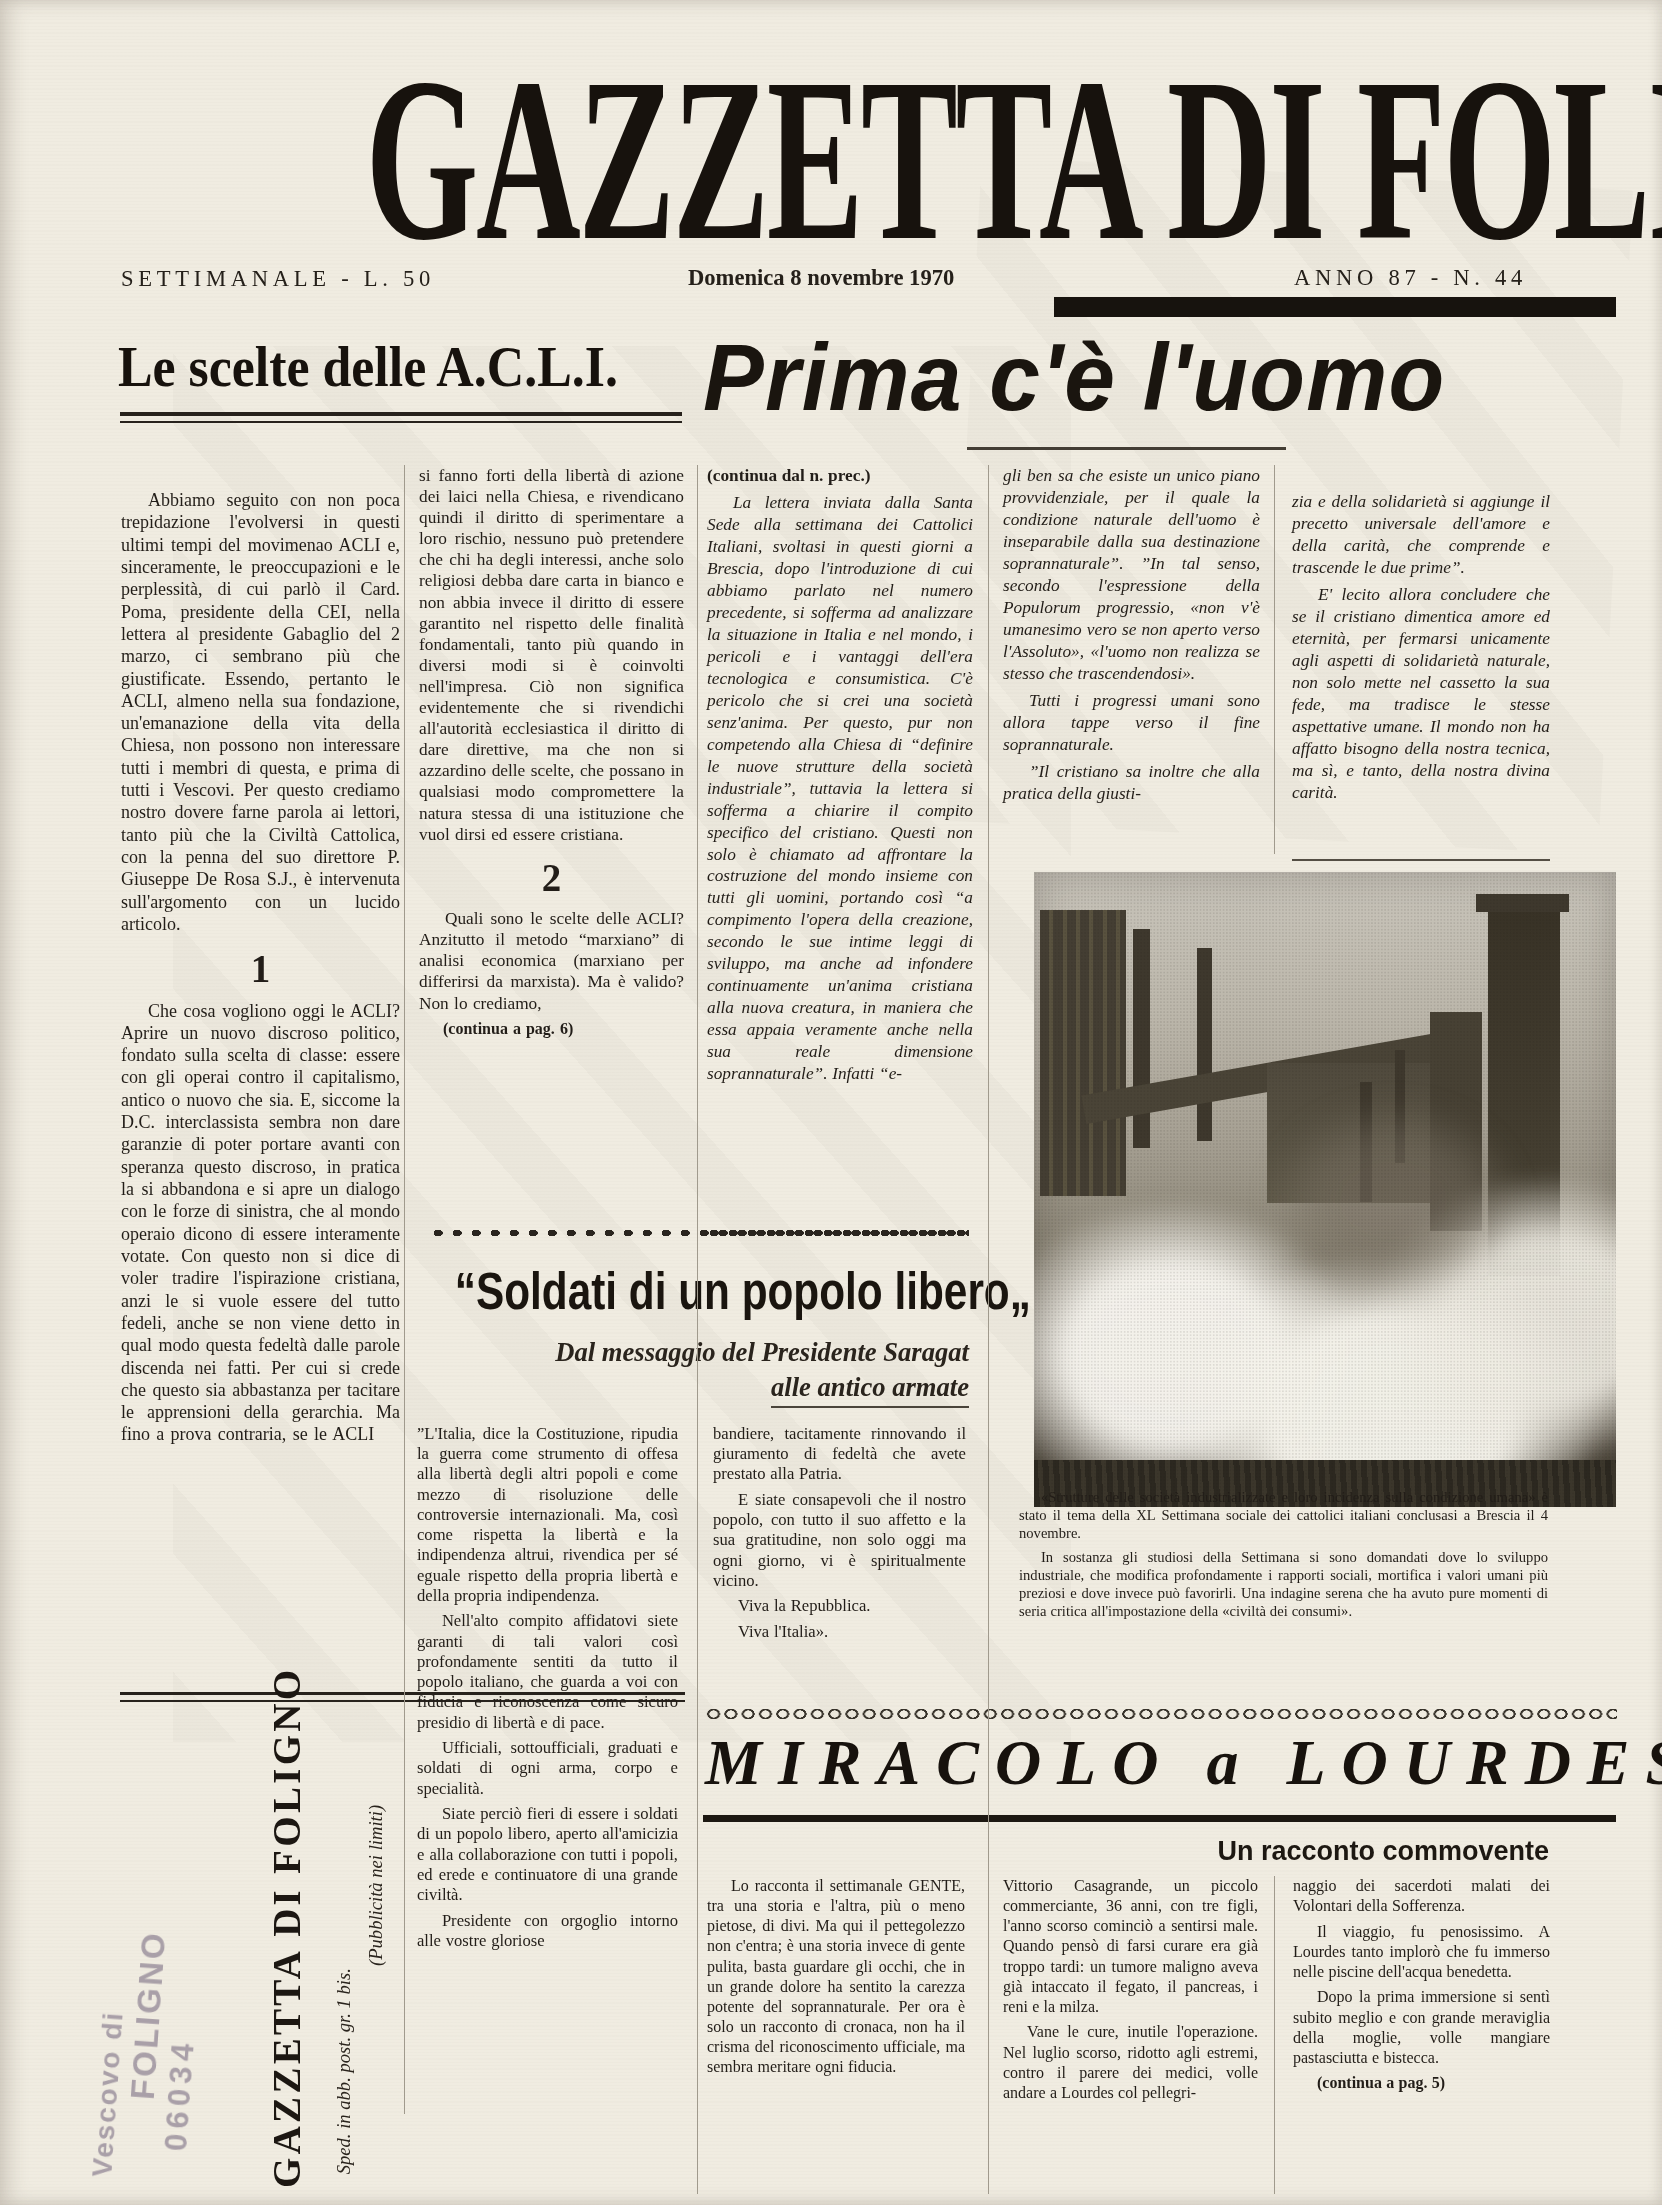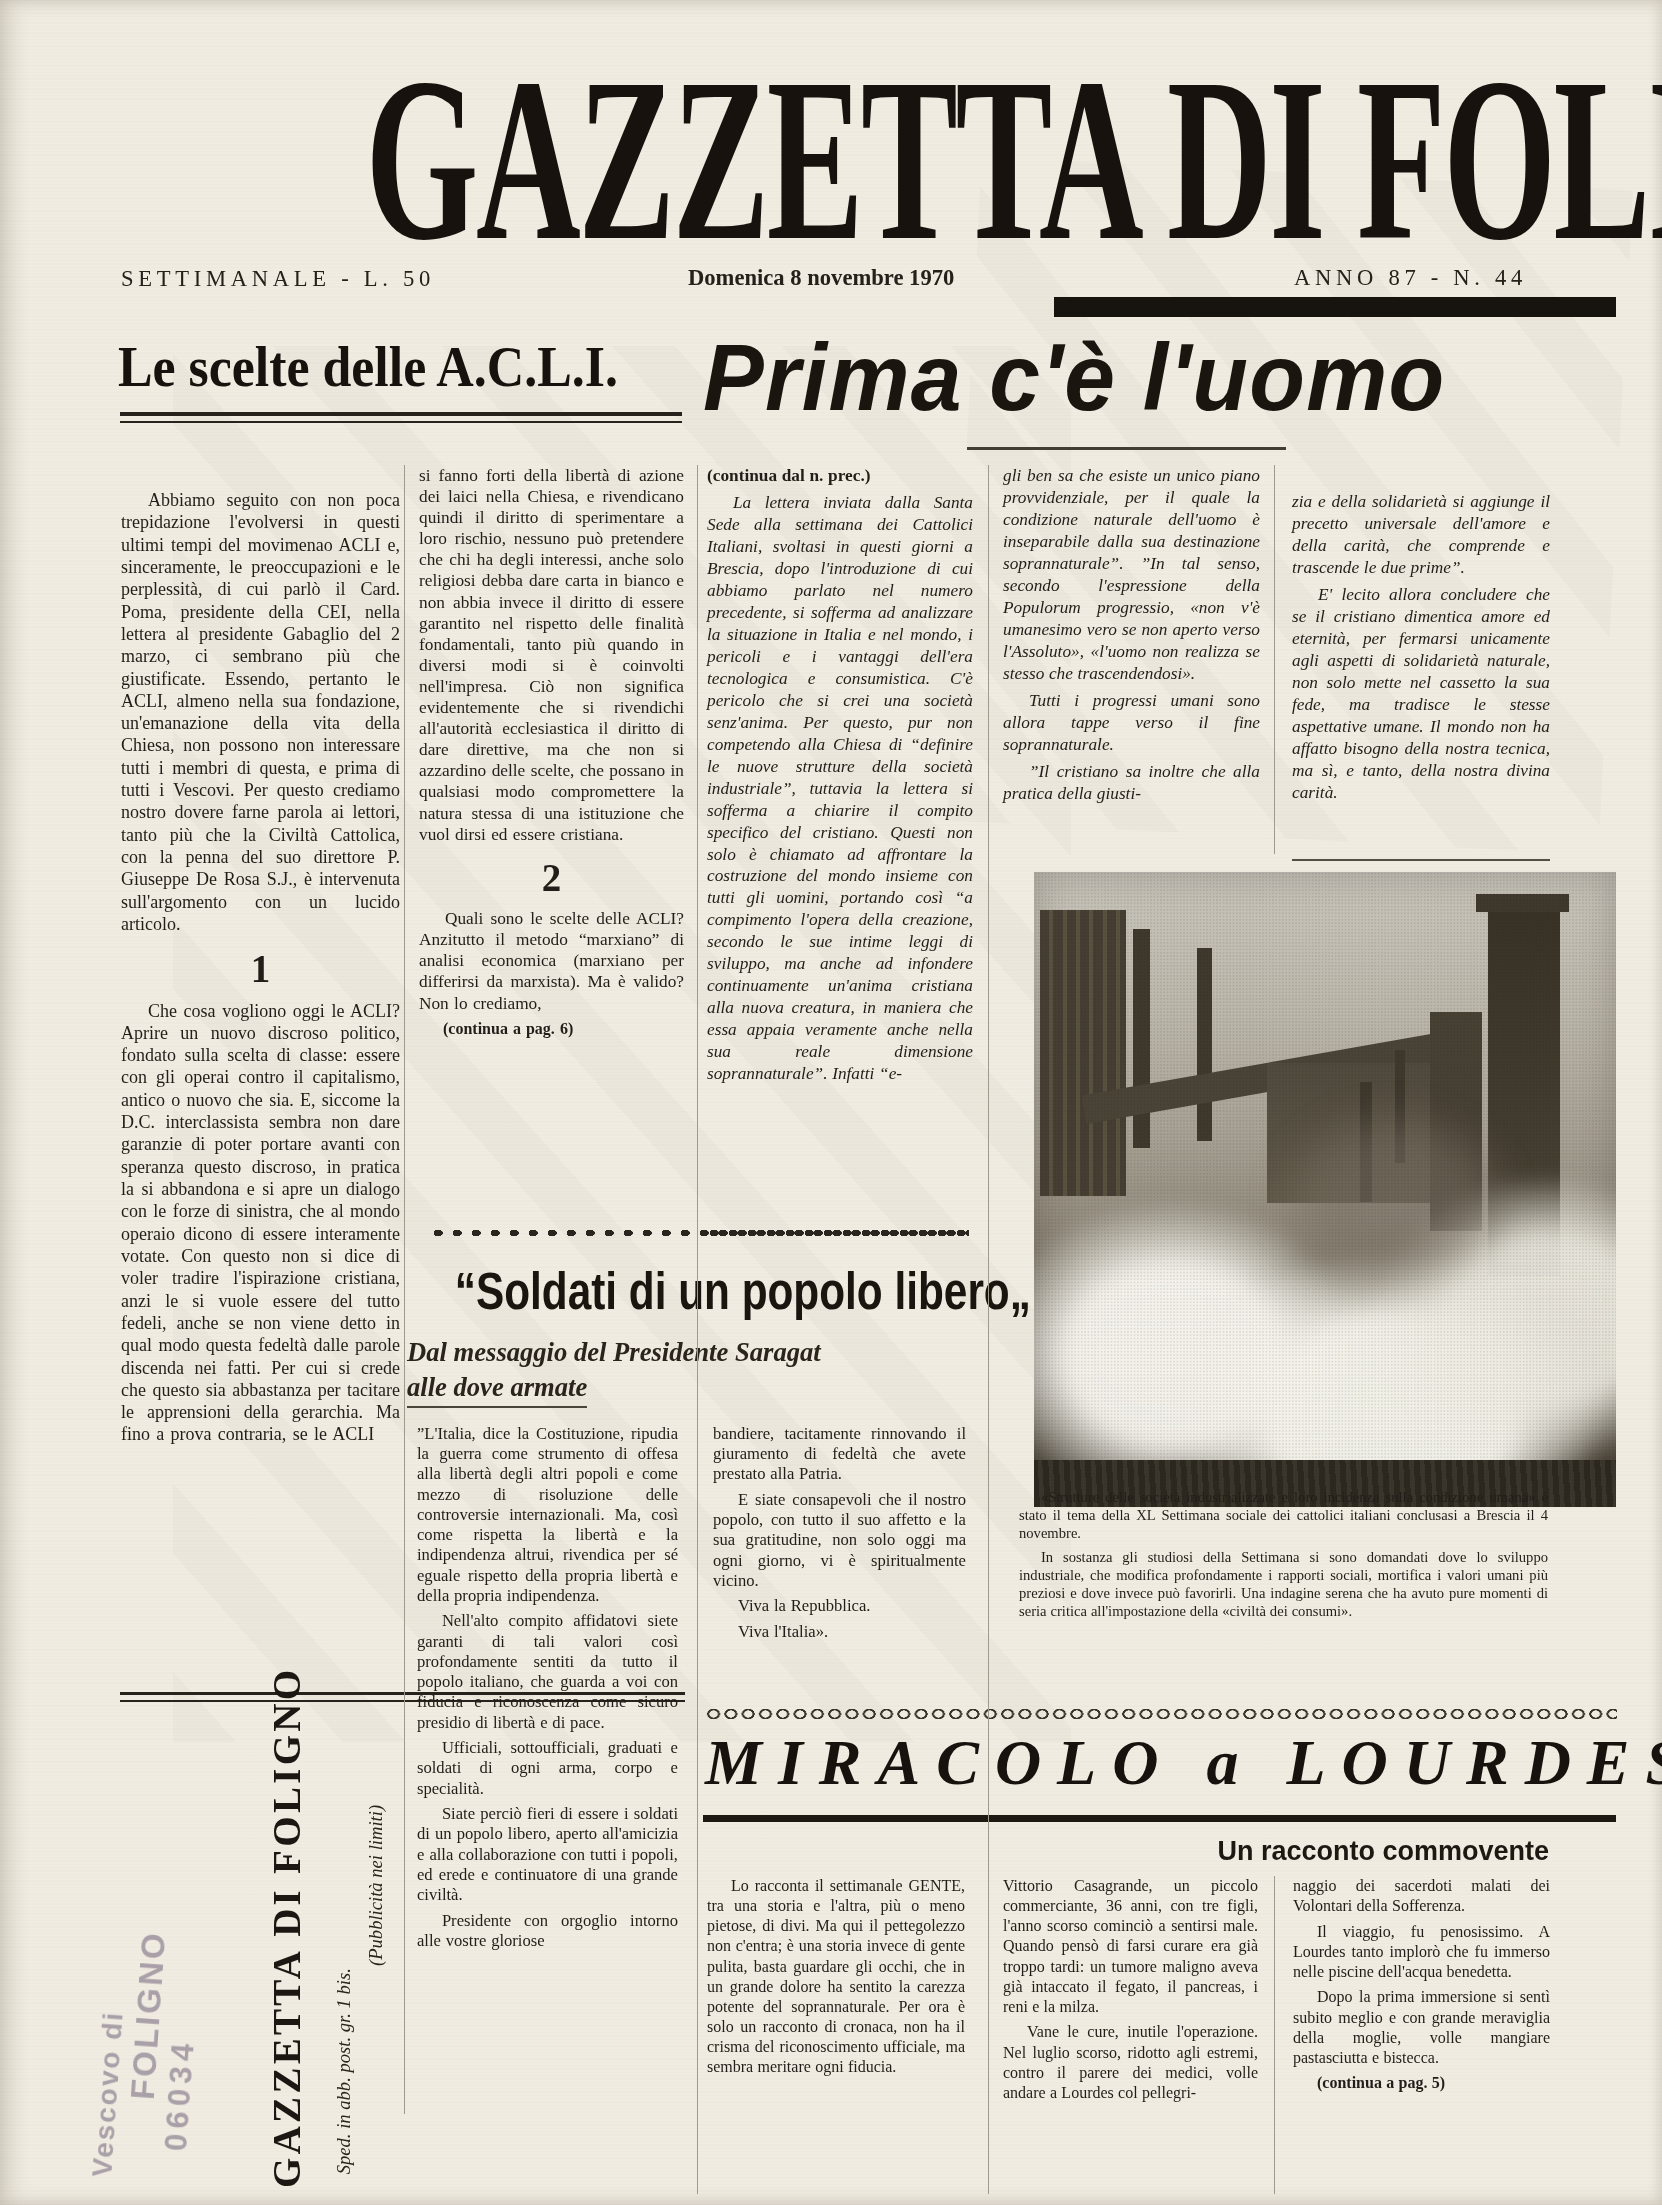--- a/index.html
+++ b/index.html
@@ -25,21 +25,21 @@
   .topbar{background:#17130e;}
   
   .acli-head{left:118px;top:334px;width:618px;font-weight:700;font-size:57px;white-space:nowrap;
     transform:scaleX(.91);transform-origin:left;color:#17120d;}
   .rule{background:#27221c;}
   .prima-head{left:703px;top:324px;width:931px;font-family:"Liberation Sans",sans-serif;
     font-style:italic;font-weight:700;font-size:94px;letter-spacing:1.3px;white-space:nowrap;
     transform:scaleX(.97);transform-origin:left;color:#1a150f;}
   .sold-head{left:407px;top:1262px;width:562px;text-align:center;font-family:"Liberation Sans",sans-serif;
     font-weight:700;font-size:51px;white-space:nowrap;transform:scaleX(.83);transform-origin:center;color:#1a150f;}
-  .sold-sub{left:407px;top:1335px;width:562px;text-align:left;font-style:italic;font-weight:700;
+  .sold-sub{left:407px;top:1335px;width:562px;text-align:right;font-style:italic;font-weight:700;
     font-size:26.6px;line-height:1.3;color:#2a241d;}
   .sold-sub .u{border-bottom:2px solid #4a443a;padding-bottom:4px;}
   .mira-head{left:705px;top:1726px;width:912px;font-style:italic;font-weight:700;font-size:64px;
     letter-spacing:16px;white-space:nowrap;color:#17120d;}
   .mira-sub{left:997px;top:1836px;width:552px;text-align:right;font-family:"Liberation Sans",sans-serif;
     font-weight:700;font-size:27px;color:#1d1812;}
   
   .col{text-align:justify;}
   .col p{margin:0 0 5.3px 0;text-indent:1.5em;}
   .col p.noind{text-indent:0;}
@@ -151,21 +151,21 @@
   </div>
 
   <div class="abs col cap-t" style="left:1019px;top:1488px;width:529px;">
     <p>«Strutture delle società industrializzate e loro incidenza sulla condizione umana» è stato il tema della XL Settimana sociale dei cattolici italiani conclusasi a Brescia il 4 novembre.</p>
     <p>In sostanza gli studiosi della Settimana si sono domandati dove lo sviluppo industriale, che modifica profondamente i rapporti sociali, mortifica i valori umani più preziosi e dove invece può favorirli. Una indagine serena che ha avuto pure momenti di seria critica all'impostazione della «civiltà dei consumi».</p>
   </div>
 
   <div class="abs sold-head">“Soldati di un popolo libero„</div>
   <div class="abs sold-sub">
     <span>Dal messaggio del Presidente Saragat</span><br>
-    <span class="u">alle dove armate</span>
+    <span class="u">alle antico armate</span>
   </div>
 
   <div class="abs col sold-t" style="left:417px;top:1424px;width:261px;">
     <p class="noind">”L'Italia, dice la Costituzione, ripudia la guerra come strumento di offesa alla libertà degli altri popoli e come mezzo di risoluzione delle controversie internazionali. Ma, così come rispetta la libertà e la indipendenza altrui, rivendica per sé eguale rispetto della propria libertà e della propria indipendenza.</p>
     <p>Nell'alto compito affidatovi siete garanti di tali valori così profondamente sentiti da tutto il popolo italiano, che guarda a voi con fiducia e riconoscenza come sicuro presidio di libertà e di pace.</p>
     <p>Ufficiali, sottoufficiali, graduati e soldati di ogni arma, corpo e specialità.</p>
     <p>Siate perciò fieri di essere i soldati di un popolo libero, aperto all'amicizia e alla collaborazione con tutti i popoli, ed erede e continuatore di una grande civiltà.</p>
     <p>Presidente con orgoglio intorno alle vostre gloriose</p>
   </div>
   <div class="abs col sold-t" style="left:713px;top:1424px;width:253px;">

